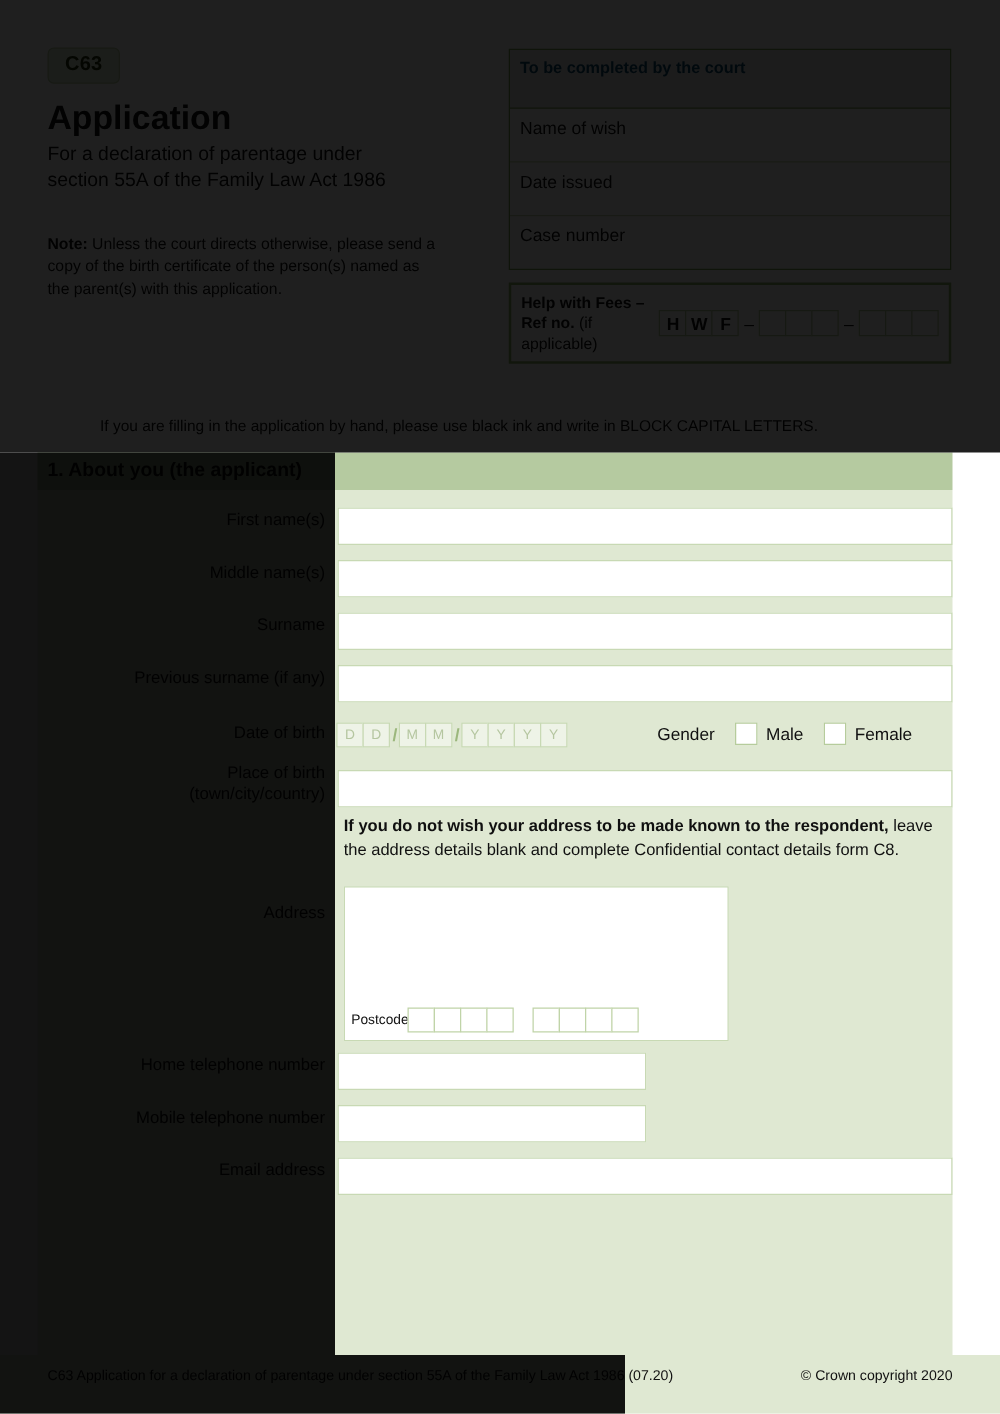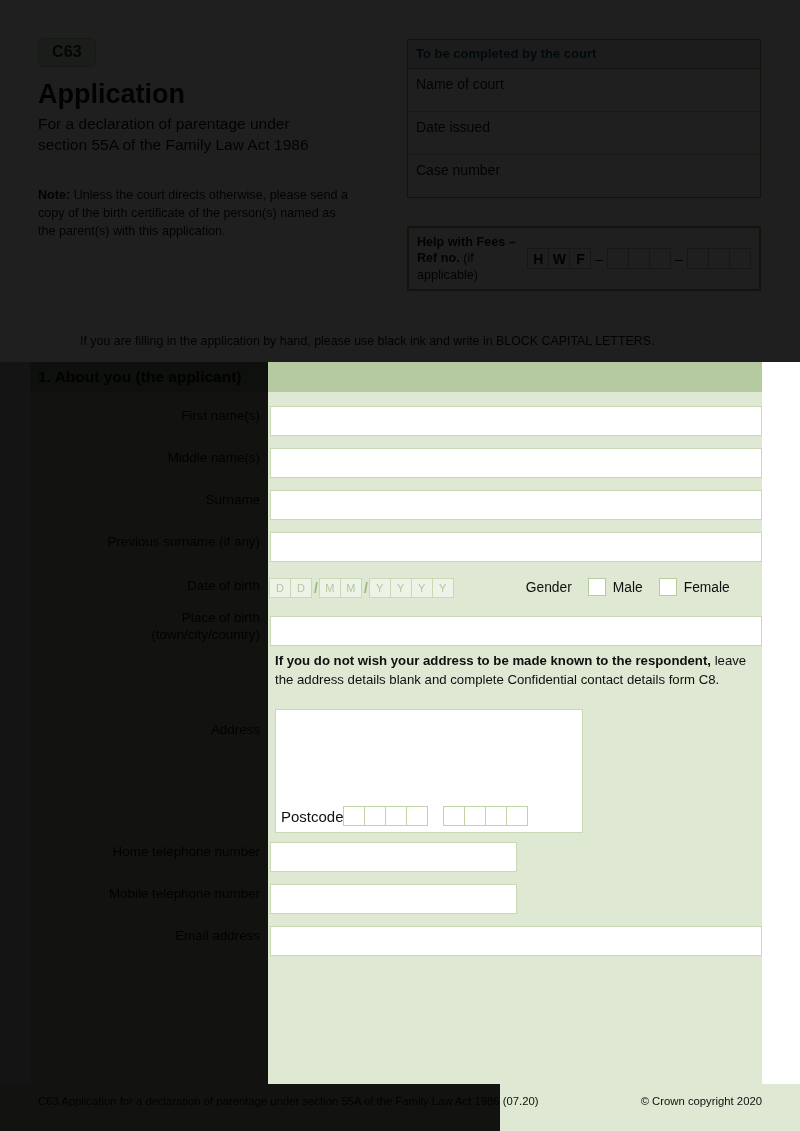--- a/index.html
+++ b/index.html
@@ -43,21 +43,21 @@
   }
   .note-block b { font-weight:bold; }
 
   
   .court-box {
     position:absolute; left:407px; top:39px; width:354px;
     border:1px solid #7fa055; background:#fff;
   }
   .court-head {
     background:#e6e6e6; border-bottom:1px solid #7fa055;
-    font-size:13px; font-weight:bold; padding:6px 8px 7px;
+    font-size:13px; font-weight:bold; padding:6px 8px 25px;
     color:#0c4a6e;
   }
   .court-row {
     border-bottom:1px solid #c4d7ab;
     font-size:14px; padding:7px 8px 19px; color:#101010;
   }
   .court-row.last { border-bottom:none; }
 
   
   .hwf-box {
@@ -128,21 +128,21 @@
   }
   .addr-note b { font-weight:bold; }
 
   .addr-box {
     position:absolute; left:245px; top:317px; width:308px; height:124px;
     background:#fff; border:1px solid #c8d9b4;
   }
   .pc-line {
     position:absolute; left:5px; bottom:6px; display:flex; align-items:center;
   }
-  .pc-lbl { font-size:15px; color:#101010; }
+  .pc-lbl { font-size:11px; color:#101010; }
   .pc-cell {
     width:22px; height:20px; border:1px solid #c0d4a8; background:#fff;
     margin-left:-1px;
   }
   .pc-gap { width:16px; }
 
   
   .footer {
     position:absolute; left:0; top:1084px; width:800px; height:47px;
     background:#dfe8d2;
@@ -166,21 +166,21 @@
     <div class="title">Application</div>
     <div class="subtitle">
       <div>For a declaration of parentage under</div>
       <div>section 55A of the Family Law Act 1986</div>
     </div>
     <div class="note-block"><b>Note:</b><span> Unless the court directs otherwise, please send a copy of the birth certificate of the person(s) named as the parent(s) with this application.</span></div>
   </div>
 
   <div class="court-box">
     <div class="court-head">To be completed by the court</div>
-    <div class="court-row">Name of court</div>
+    <div class="court-row">Name of wish</div>
     <div class="court-row">Date issued</div>
     <div class="court-row last">Case number</div>
   </div>
 
   <div class="hwf-box">
     <div class="hwf-label">
       <b>Help with Fees –</b><br>
       <b>Ref no.</b><span class="light"> (if applicable)</span>
     </div>
     <div class="hwf-cells">

